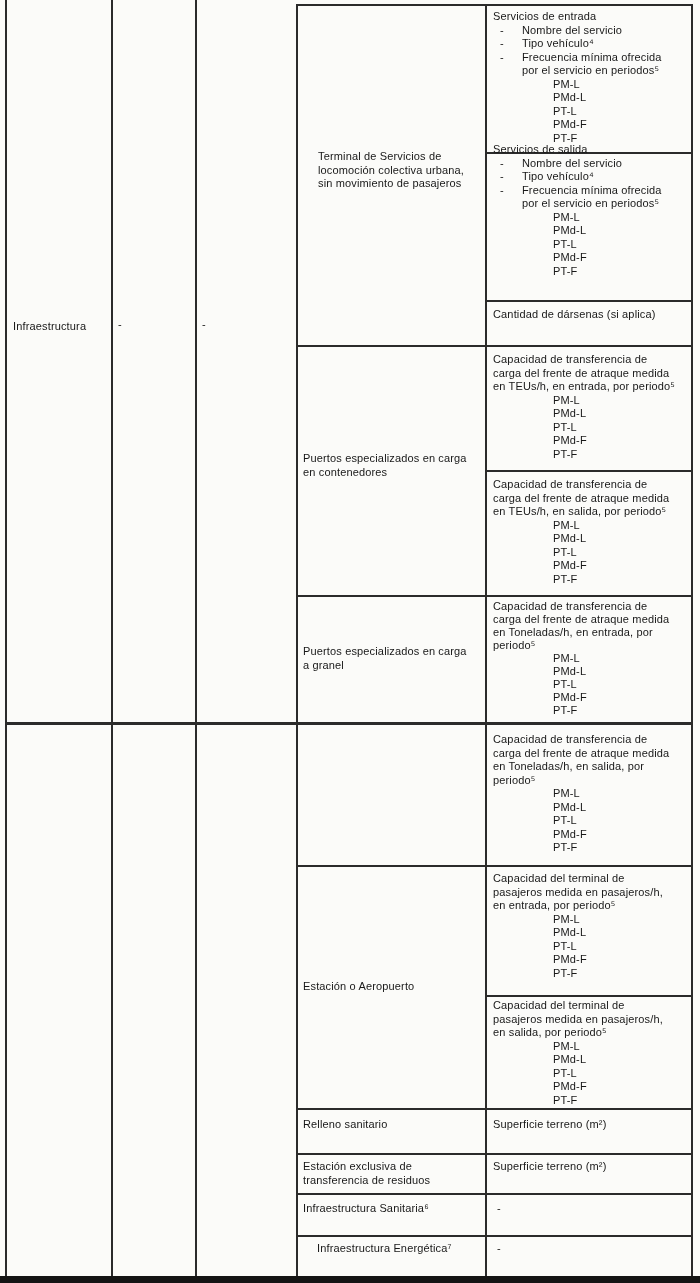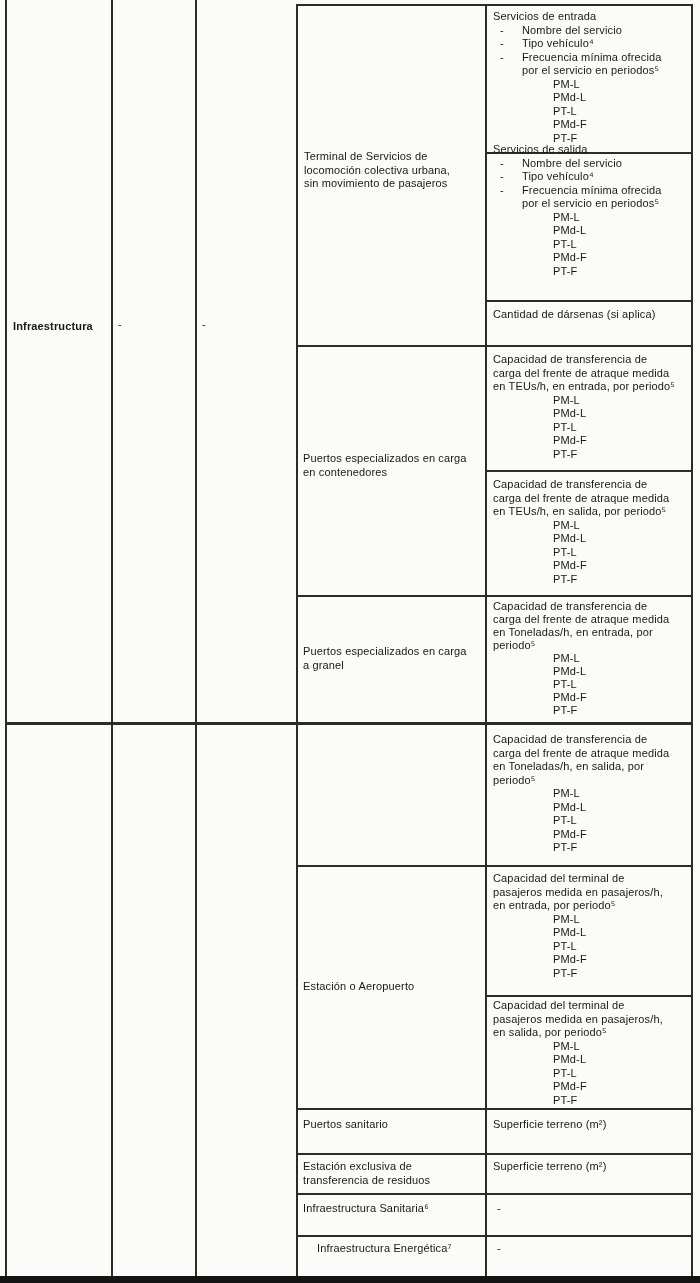--- a/index.html
+++ b/index.html
@@ -8,21 +8,21 @@
     font-family:"Liberation Sans","DejaVu Sans",sans-serif;
     font-size:11px;line-height:13.5px;color:#181818;letter-spacing:.15px;
     overflow:hidden;
   }
   .vl,.hl{position:absolute;background:#2b2b2b;}
   .vl{width:2px;}
   .hl{height:2px;}
   .cell{position:absolute;}
   .pre{white-space:pre-line;}
   .b5{left:493px;width:194px;}
-  .bold{font-weight:bold;}
+  .bold{font-weight:normal;}
   .bullet{display:flex;padding-left:7px;}
   .bullet .d{width:22px;flex:none;}
   .periods{margin-left:60px;}
   .tight{line-height:13px;}
   .bottom-band{position:absolute;left:0;top:1276px;width:700px;height:7px;background:#141414;}
 </style>
 </head>
 <body>
 
 <div class="sheet">
@@ -46,29 +46,29 @@
   <div class="hl" style="left:296px;top:1108px;width:397px"></div>
   <div class="hl" style="left:296px;top:1153px;width:397px"></div>
   <div class="hl" style="left:296px;top:1193px;width:397px"></div>
   <div class="hl" style="left:296px;top:1235px;width:397px"></div>
   <div class="bottom-band"></div>
 
   <div class="cell bold" style="left:13px;top:320px;width:95px">Infraestructura</div>
   <div class="cell" style="left:118px;top:318px">-</div>
   <div class="cell" style="left:202px;top:318px">-</div>
 
-  <div class="cell pre" style="left:304px;top:150px;width:178px">Terminal de Servicios de
+  <div class="cell pre" style="left:318px;top:150px;width:178px">Terminal de Servicios de
 locomoción colectiva urbana,
 sin movimiento de pasajeros</div>
   <div class="cell pre" style="left:303px;top:452px;width:178px">Puertos especializados en carga
 en contenedores</div>
   <div class="cell pre" style="left:303px;top:645px;width:178px">Puertos especializados en carga
 a granel</div>
   <div class="cell pre" style="left:303px;top:980px;width:178px">Estación o Aeropuerto</div>
-  <div class="cell" style="left:303px;top:1118px;width:178px">Puertos sanitario</div>
+  <div class="cell" style="left:303px;top:1118px;width:178px">Relleno sanitario</div>
   <div class="cell pre" style="left:303px;top:1160px;width:178px">Estación exclusiva de
 transferencia de residuos</div>
   <div class="cell" style="left:303px;top:1202px;width:178px">Infraestructura Sanitaria⁶</div>
   <div class="cell" style="left:317px;top:1242px;width:178px">Infraestructura Energética⁷</div>
 
   <div class="cell b5" style="top:10px">
     <div>Servicios de entrada</div>
     <div class="bullet">
       <span class="d">-</span>
       <span>Nombre del servicio</span>

